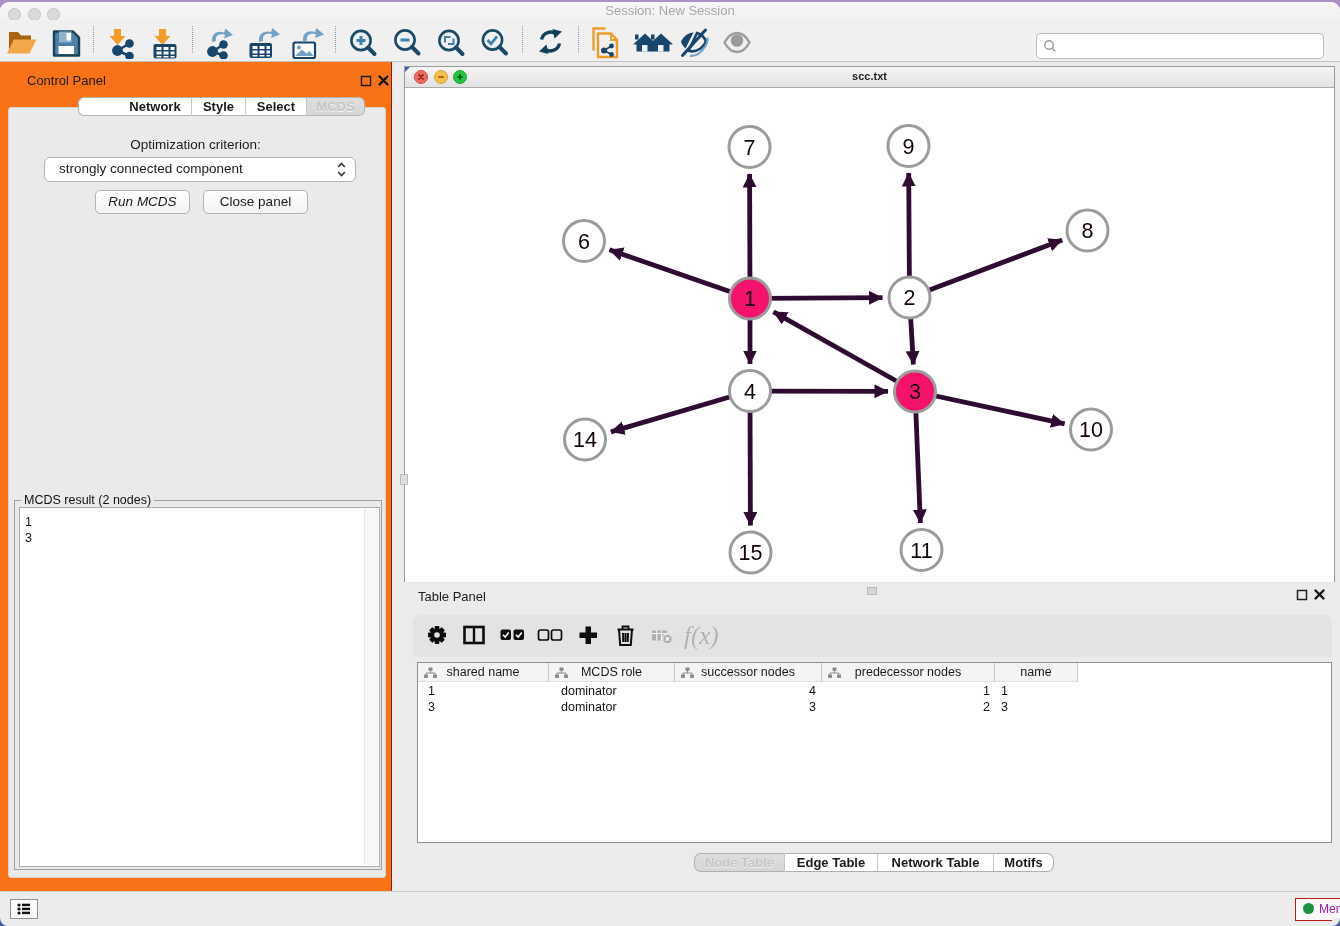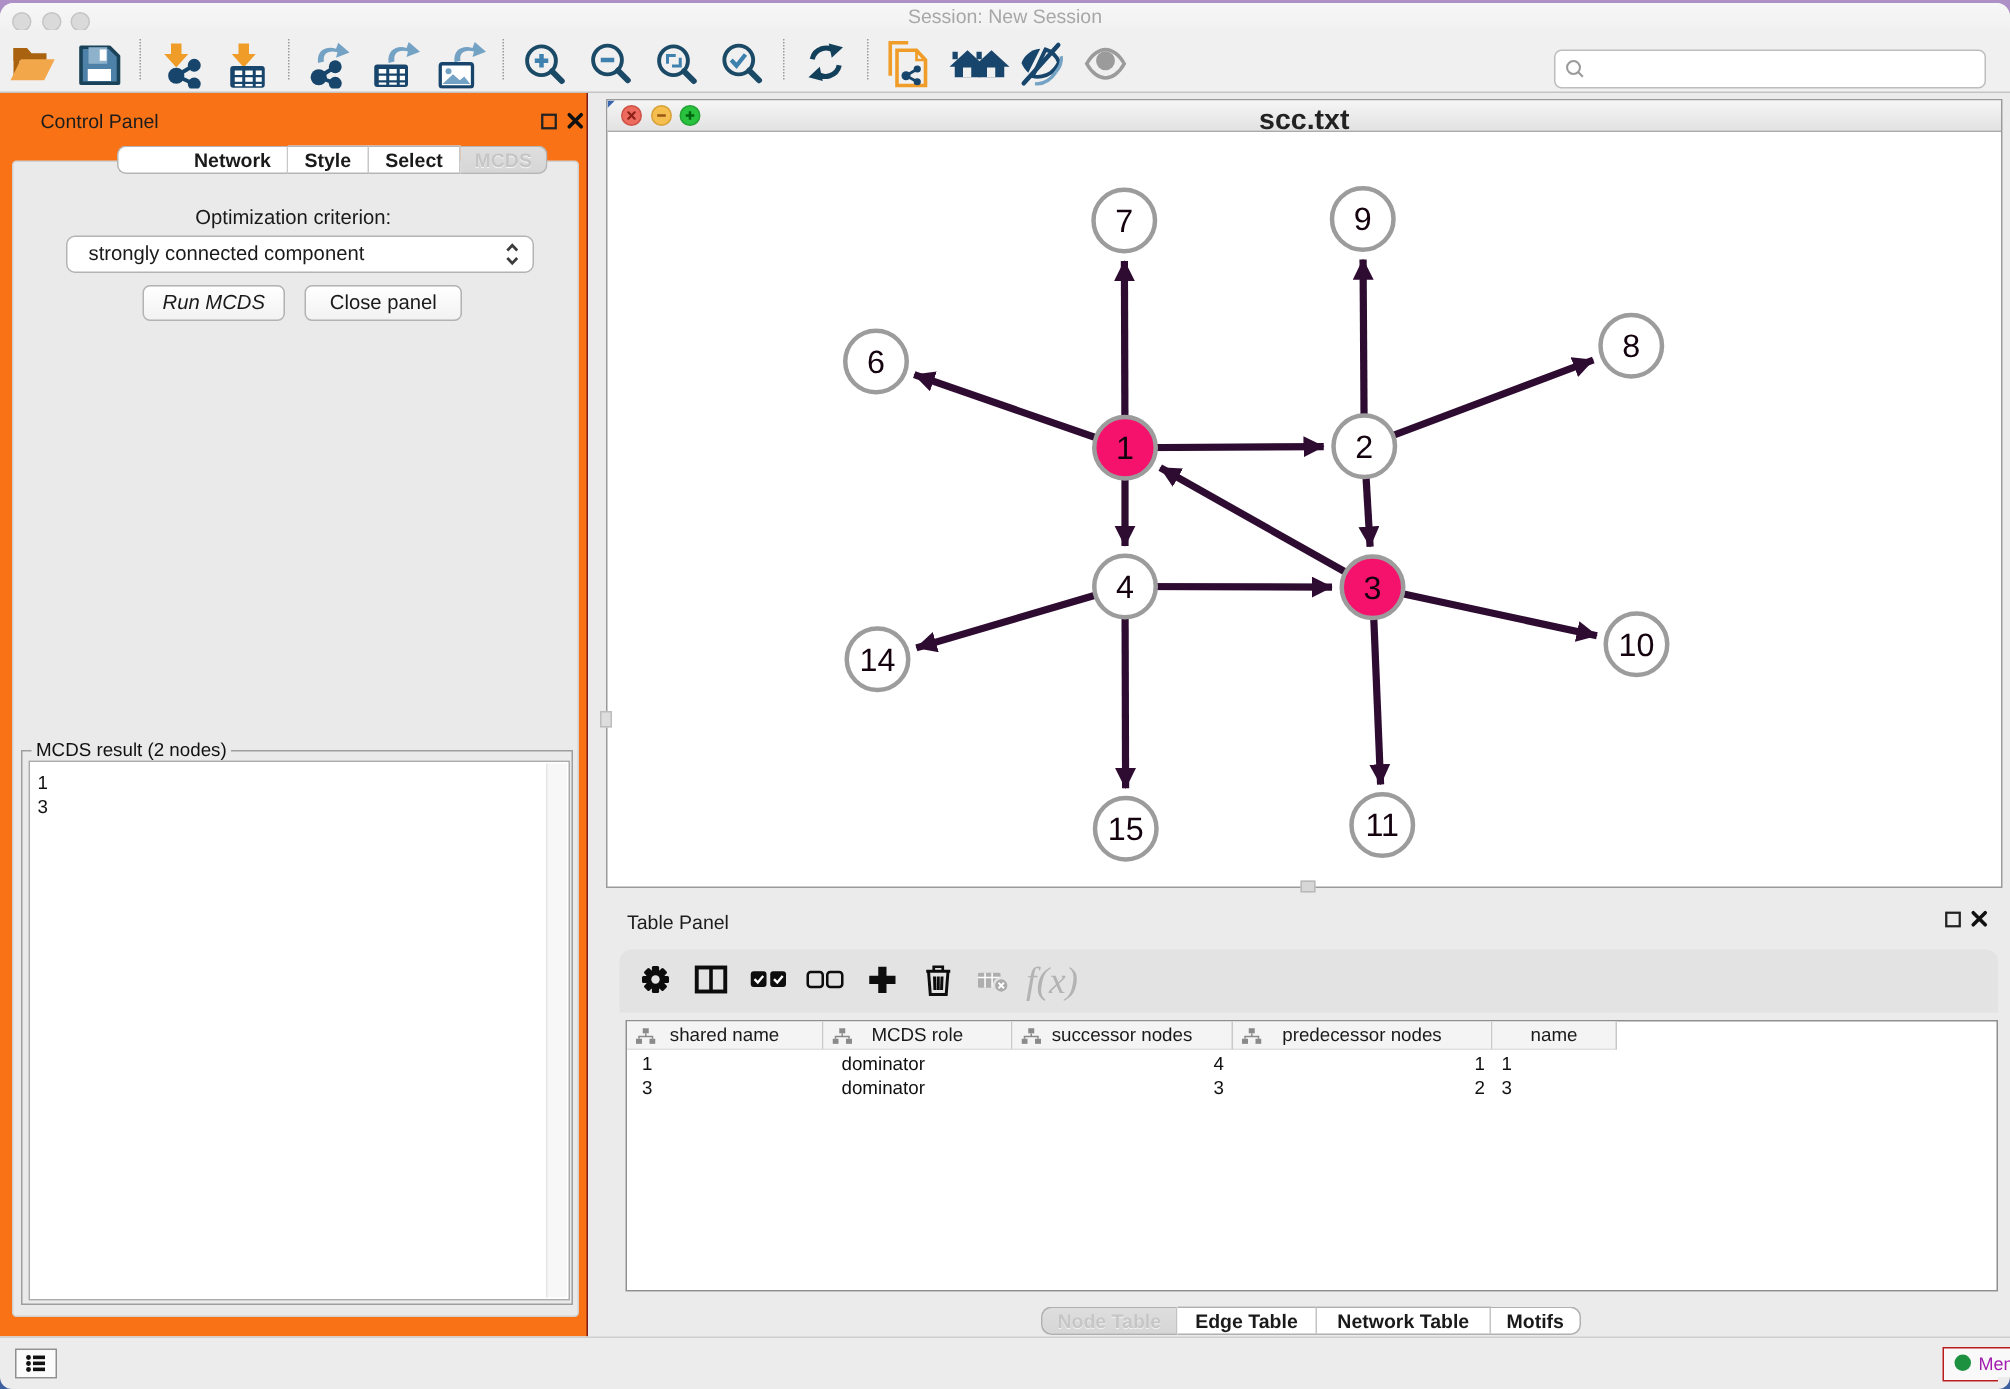--- a/index.html
+++ b/index.html
@@ -24,25 +24,25 @@
 #opt-label{position:absolute;left:0;top:75px;width:391px;text-align:center;font-size:13.5px;color:#1a1a1a;}
 #combo{position:absolute;left:44px;top:95px;width:310px;height:23px;background:#fff;border:1px solid #b3b3b3;border-radius:6px;font-size:13.5px;color:#1a1a1a;line-height:22px;}
 .btn{position:absolute;height:22px;background:linear-gradient(#ffffff,#f2f2f2);border:1px solid #b3b3b3;border-radius:5px;font-size:13.5px;color:#1a1a1a;text-align:center;line-height:21px;}
 #fieldset{position:absolute;left:14px;top:438px;width:366px;height:368px;border:1px solid #9e9e9e;}
 #fieldset .legend{position:absolute;left:6px;top:-8px;background:#EAEAEA;padding:0 3px;font-size:12.5px;color:#111;}
 #fs-inner{position:absolute;left:4px;top:6px;width:359px;height:358px;background:#fff;border:1px solid #ababab;font-size:12.5px;color:#111;}
 #fs-scroll{position:absolute;right:1px;top:1px;width:13px;height:356px;background:#f7f7f7;border-left:1px solid #e6e6e6;}
 
 #frame{position:absolute;left:404px;top:66px;width:929px;height:524px;border:1px solid #9a9a9a;background:#fff;}
 #frame-tb{position:absolute;left:0;top:0;width:100%;height:20px;background:linear-gradient(#f5f5f5,#e2e2e2);border-bottom:1px solid #ababab;}
-#frame-tb .t{position:absolute;width:100%;text-align:center;top:3px;font-size:19px;font-weight:bold;color:#222;}
+#frame-tb .t{position:absolute;width:100%;text-align:center;top:3px;font-size:11px;font-weight:bold;color:#222;}
 .mac{position:absolute;top:3px;width:12px;height:12px;border-radius:50%;}
 #graph{position:absolute;left:1px;top:20px;}
 
-#tp{position:absolute;left:404px;top:600px;width:936px;height:296px;background:#EBEBEB;}
+#tp{position:absolute;left:404px;top:582px;width:936px;height:296px;background:#EBEBEB;}
 #tp-strip{position:absolute;left:9px;top:33px;width:919px;height:42px;background:#e3e3e3;border-radius:8px 8px 0 0;}
 #tbl{position:absolute;left:13px;top:80px;width:913px;height:179px;background:#fff;border:1px solid #8f8f8f;}
 #tbl-head{position:absolute;left:0;top:0;height:19px;display:flex;font-size:12.5px;color:#1a1a1a;}
 #tbl-head .hc{background:#f4f4f4;border-right:1px solid #c9c9c9;border-bottom:1px solid #e0e0e0;position:relative;text-align:center;line-height:19px;}
 .trow{position:absolute;left:0;width:100%;height:16px;font-size:12.5px;color:#111;}
 .trow span{position:absolute;top:1px;}
 #btabs{position:absolute;left:290px;top:271px;display:flex;height:19px;font-size:13px;font-weight:bold;color:#1a1a1a;}
 #btabs div{display:flex;align-items:center;justify-content:center;background:#fff;border-top:1px solid #b0b0b0;border-bottom:1px solid #b0b0b0;border-right:1px solid #c4c4c4;}
 #btabs div:first-child{border-left:1px solid #b0b0b0;border-radius:7px 0 0 7px;}
 #btabs div:last-child{border-right:1px solid #b0b0b0;border-radius:0 7px 7px 0;}

